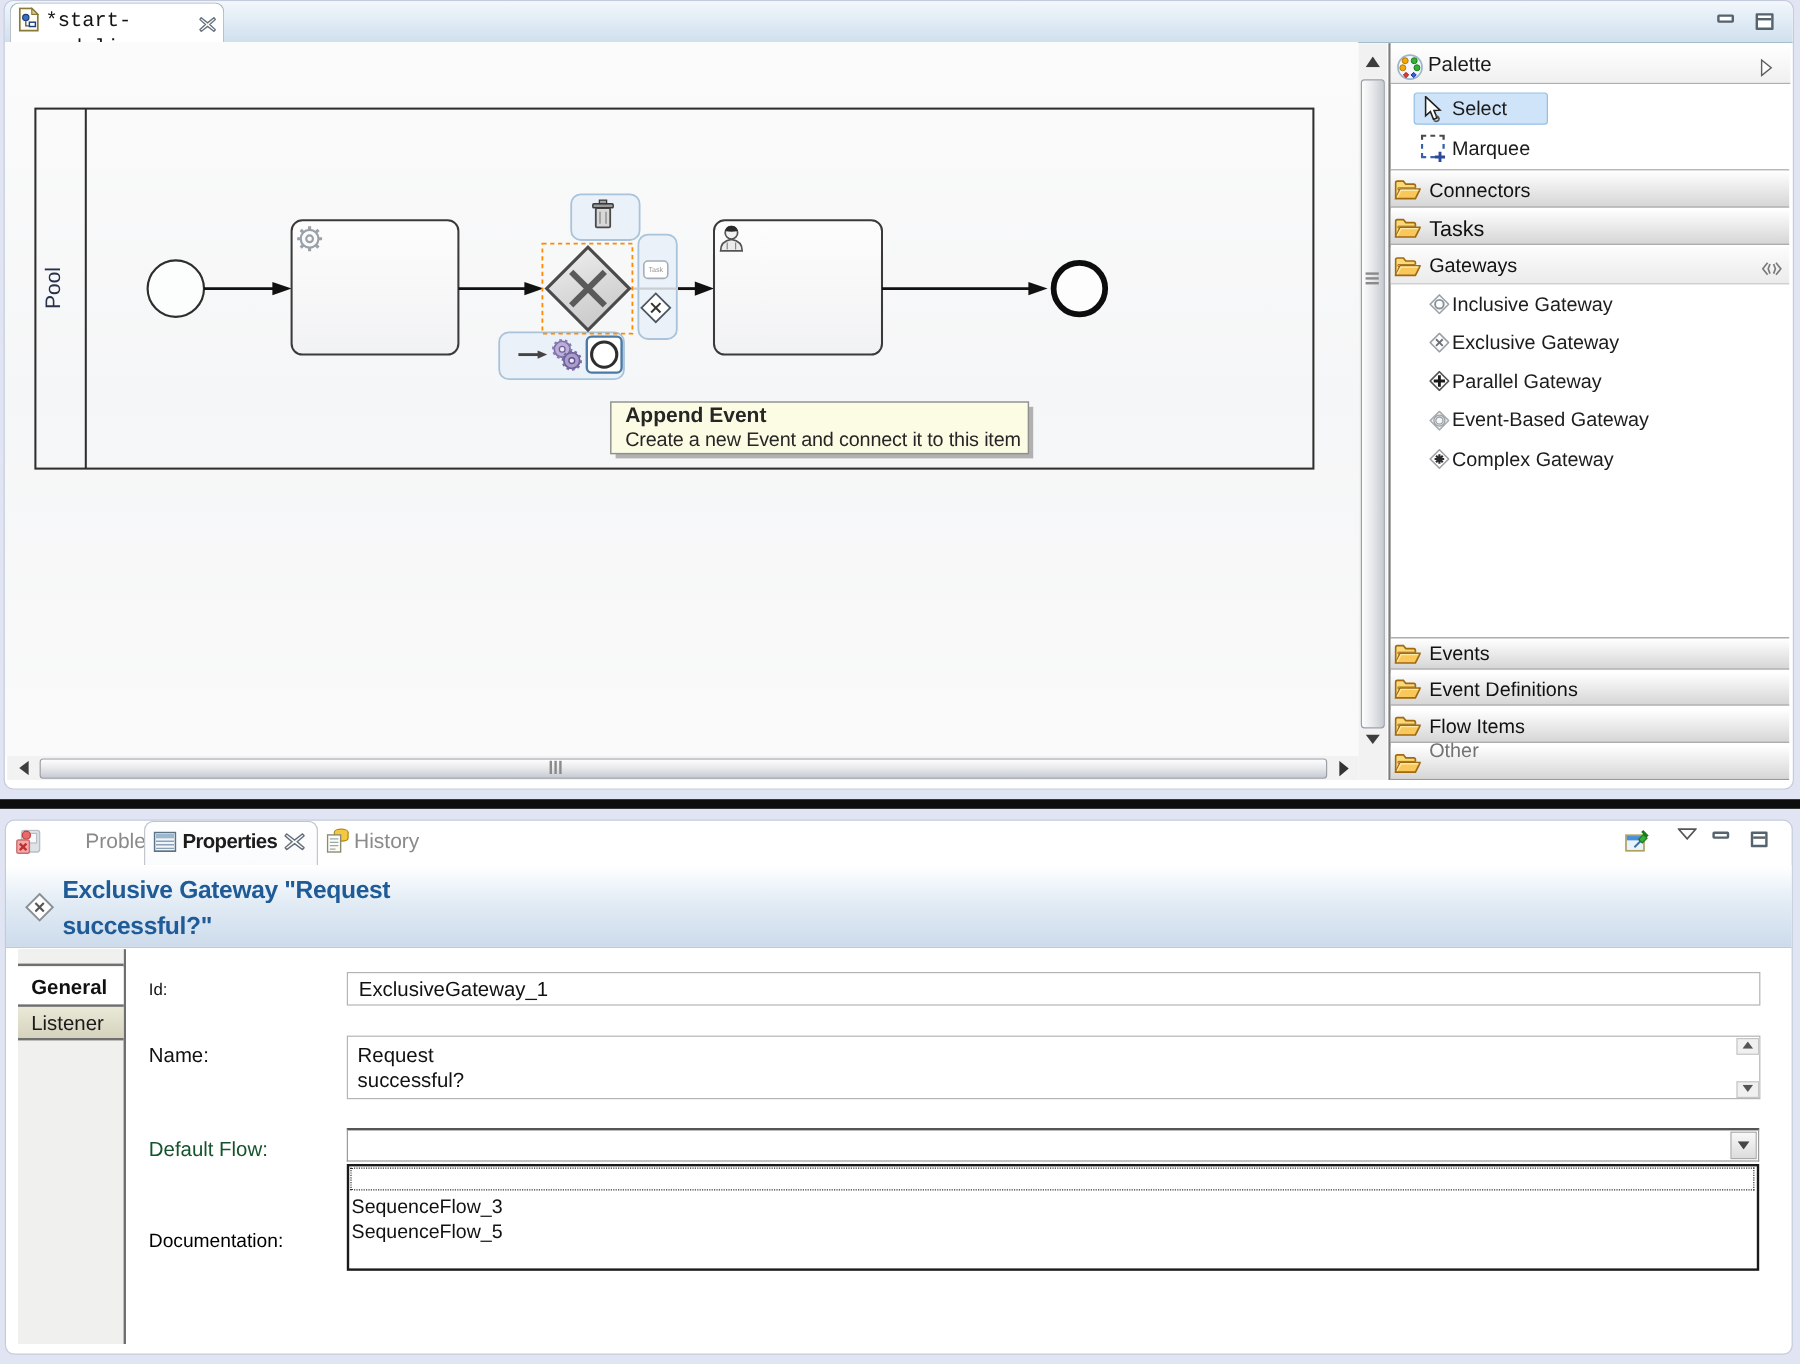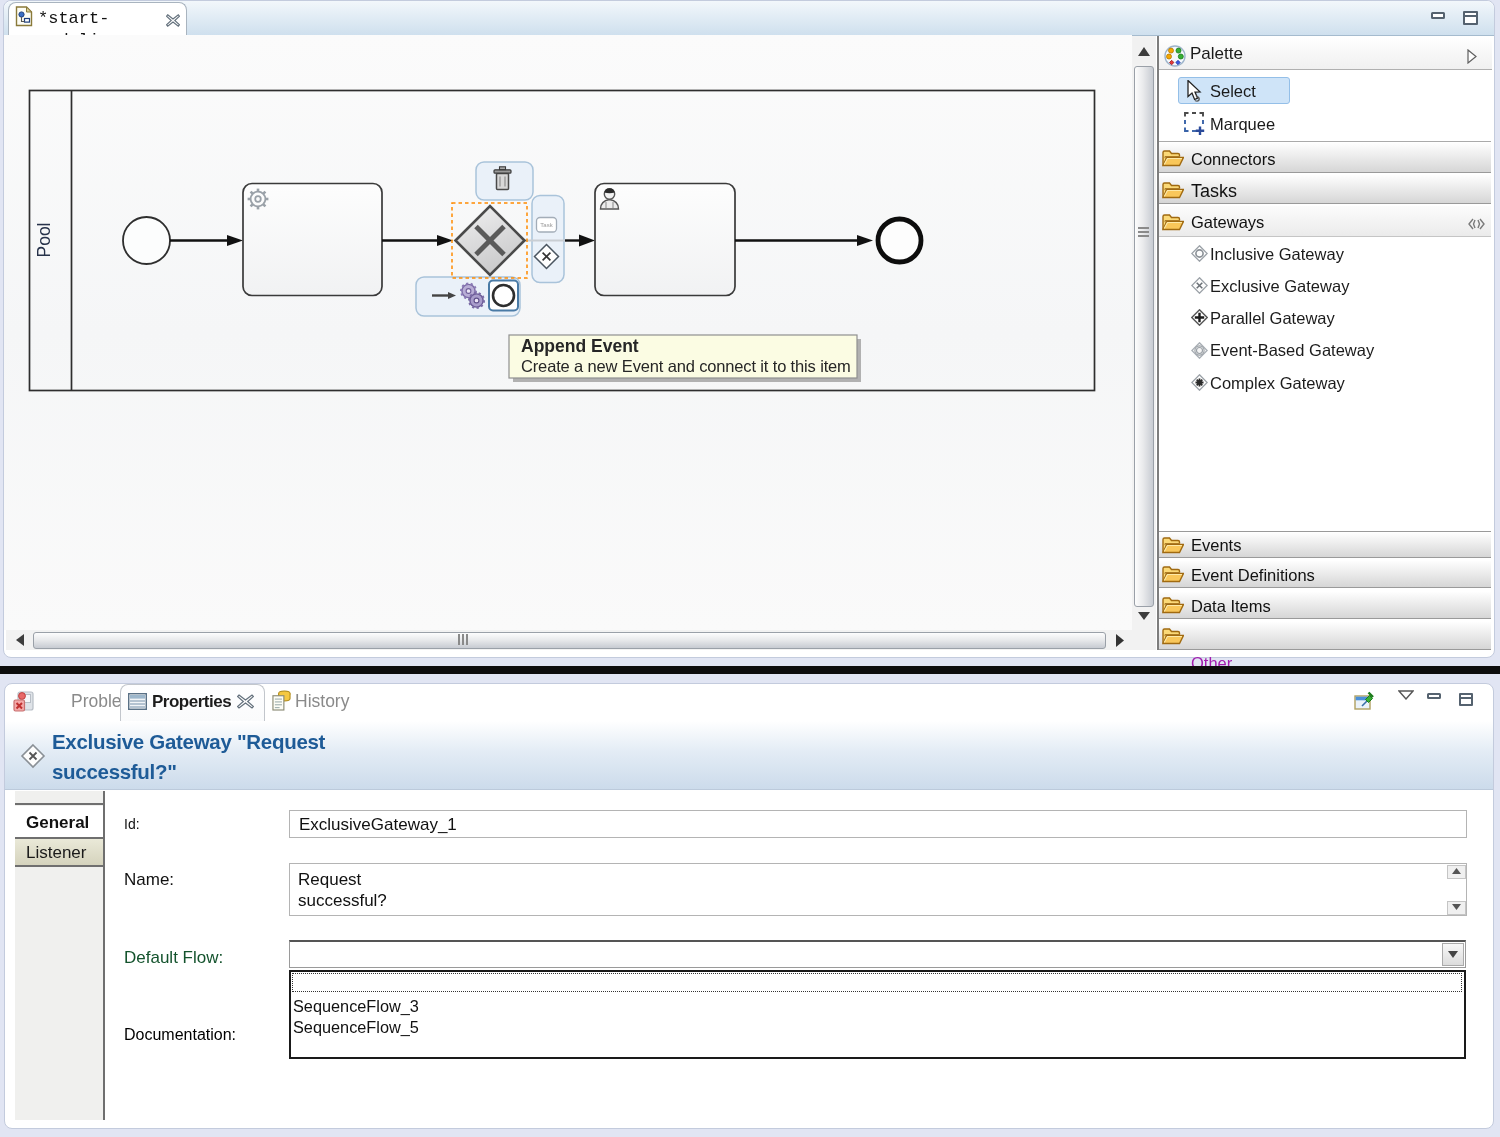--- a/index.html
+++ b/index.html
@@ -279,29 +279,29 @@
   <path d="M2.2 15.5 L5.4 9.5 L20 9.5" fill="none" stroke="#fde9a8" stroke-width="1.2"></path>
 </svg>
 <div class="abs" style="left:1191px;top:567px;font-size:16.5px;color:#111;line-height:16px;">Event Definitions</div>
 <div class="abs" style="left:1159px;top:592px;width:332px;height:27px;background:linear-gradient(#fefefe,#d6d6d6);border-bottom:1px solid #9a9a9a;box-sizing:border-box;"></div>
 <svg class="abs" style="left:1162px;top:596px;" width="22" height="19" viewBox="0 0 22 19">
   <path d="M1 16.5 L1 3.5 Q1 2 2.5 2 L7.5 2 L9.5 4.5 L16 4.5 Q17.5 4.5 17.5 6 L17.5 7.5" fill="#fbd977" stroke="#a06a10" stroke-width="1.4"></path>
   <path d="M3 7.5 L17.5 7.5 L17.5 9 L3 9 Z" fill="#fff4d0" stroke="#a06a10" stroke-width="0.8"></path>
   <path d="M1 16.5 L4.8 8.5 L21.5 8.5 L17.5 16.5 Z" fill="#f9c75a" stroke="#a06a10" stroke-width="1.4"></path>
   <path d="M2.2 15.5 L5.4 9.5 L20 9.5" fill="none" stroke="#fde9a8" stroke-width="1.2"></path>
 </svg>
-<div class="abs" style="left:1191px;top:598px;font-size:16.5px;color:#111;line-height:16px;">Data Items</div>
+<div class="abs" style="left:1191px;top:598px;font-size:16.5px;color:#111;line-height:16px;">Flow Items</div>
 <div class="abs" style="left:1159px;top:622px;width:332px;height:28px;background:linear-gradient(#fefefe,#d6d6d6);border-bottom:1px solid #9a9a9a;box-sizing:border-box;"></div>
 <svg class="abs" style="left:1162px;top:627px;" width="22" height="19" viewBox="0 0 22 19">
   <path d="M1 16.5 L1 3.5 Q1 2 2.5 2 L7.5 2 L9.5 4.5 L16 4.5 Q17.5 4.5 17.5 6 L17.5 7.5" fill="#fbd977" stroke="#a06a10" stroke-width="1.4"></path>
   <path d="M3 7.5 L17.5 7.5 L17.5 9 L3 9 Z" fill="#fff4d0" stroke="#a06a10" stroke-width="0.8"></path>
   <path d="M1 16.5 L4.8 8.5 L21.5 8.5 L17.5 16.5 Z" fill="#f9c75a" stroke="#a06a10" stroke-width="1.4"></path>
   <path d="M2.2 15.5 L5.4 9.5 L20 9.5" fill="none" stroke="#fde9a8" stroke-width="1.2"></path>
 </svg>
-<div class="abs" style="left:1191px;top:655px;font-size:16.5px;color:#a21caf;line-height:16px;">Other</div>
+<div class="abs" style="left:1191px;top:618px;font-size:16.5px;color:#737373;line-height:16px;">Other</div>
 
 <div class="abs" style="left:0;top:666px;width:1500px;height:8px;background:#0d0d0d;"></div>
 
 <div class="abs" style="left:4px;top:683px;width:1490px;height:446px;background:#fff;border-radius:8px;border:1px solid #c3cbdd;box-sizing:border-box;"></div>
 
 <svg class="abs" style="left:13px;top:691px;" width="22" height="21" viewBox="0 0 22 21">
   <rect x="5" y="1" width="15" height="18" rx="2" fill="#dfe3e8" stroke="#b8bec6" stroke-width="1.2"></rect>
   <rect x="7.5" y="3.5" width="10" height="8" fill="#f6f8fa" stroke="#b8bec6" stroke-width="1"></rect>
   <circle cx="9" cy="5" r="3.4" fill="#e86a6a" stroke="#c04040" stroke-width="1"></circle>
   <rect x="1" y="9" width="10.5" height="11" rx="1.5" fill="#f4a9a9" stroke="#c87070" stroke-width="1.2"></rect>

